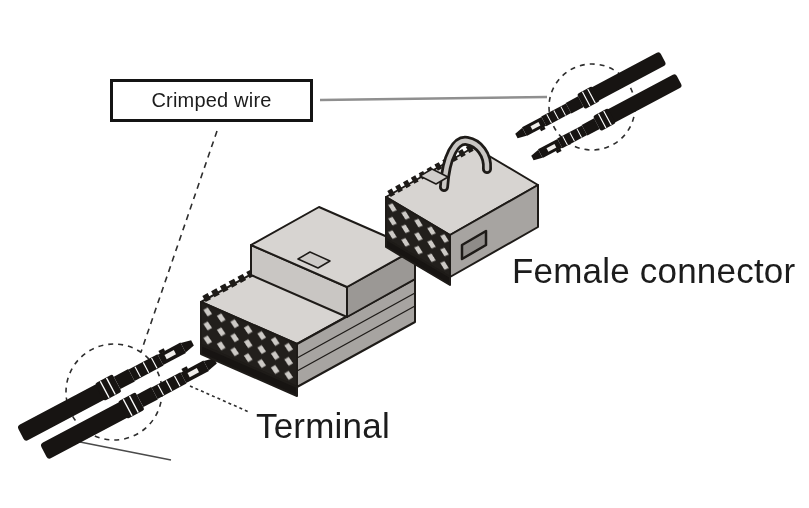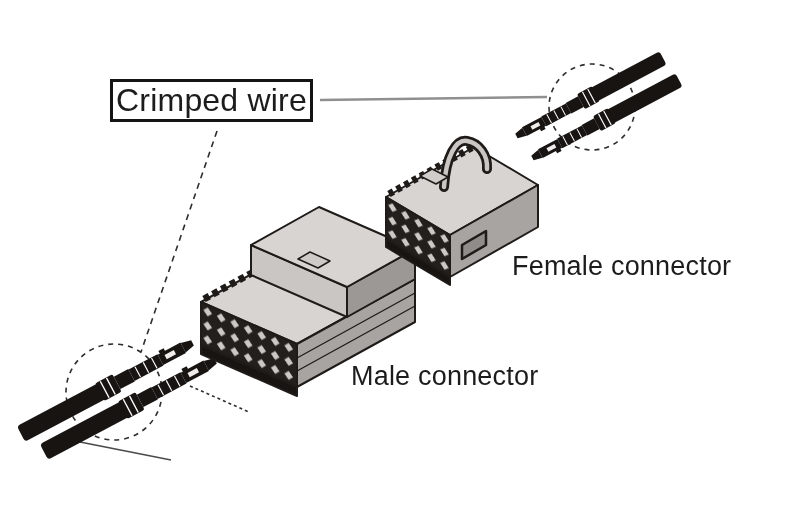--- a/index.html
+++ b/index.html
@@ -7,33 +7,33 @@
     position:relative;
     width:809px;height:508px;
     background:#ffffff;
     font-family:"Liberation Sans", sans-serif;
     overflow:hidden;
   }
   .stage svg{position:absolute;left:0;top:0;}
   .label{
     position:absolute;
     color:#1c1c1c;
-    font-size:27px;
+    font-size:35px;
     white-space:nowrap;
     letter-spacing:0.2px;
     user-select:none;
   }
   .boxed{
     left:110px;top:79px;
     width:203px;height:43px;
     box-sizing:border-box;
     border:3px solid #141414;
     background:#ffffff;
     display:flex;align-items:center;justify-content:center;
-    font-size:32px;
+    font-size:20px;
   }
   .lbl-female{left:512px;top:251px;}
   .lbl-male{left:351px;top:361px;}
   .lbl-terminal{left:256px;top:406px;}
   .lbl-wire{left:177px;top:444px;}
 </style>
 </head>
 <body>
 
 <div class="stage">
@@ -112,17 +112,17 @@
       <path d="M444,187 C446,156 456,139 467,141 C479,143 488,155 487,169" fill="none" stroke="#c9c6c3" stroke-width="4.5" stroke-linecap="round"></path>
       <polygon points="420,176 436,184 448,177 432,169" fill="#d0cdca" stroke-width="1.5"></polygon>
       <polygon points="462,245 486,231 486,245 462,259" fill="#8f8c89" stroke-width="2.5"></polygon>
     </g>
   </svg>
 
   <div class="label boxed">Crimped wire</div>
 
   <div class="label lbl-female">Female connector</div>
 
-  <div class="label lbl-male">Male connector</div>
 
+  <div class="label lbl-terminal">Terminal</div>
 
 
 </div>
 
 </body></html>

